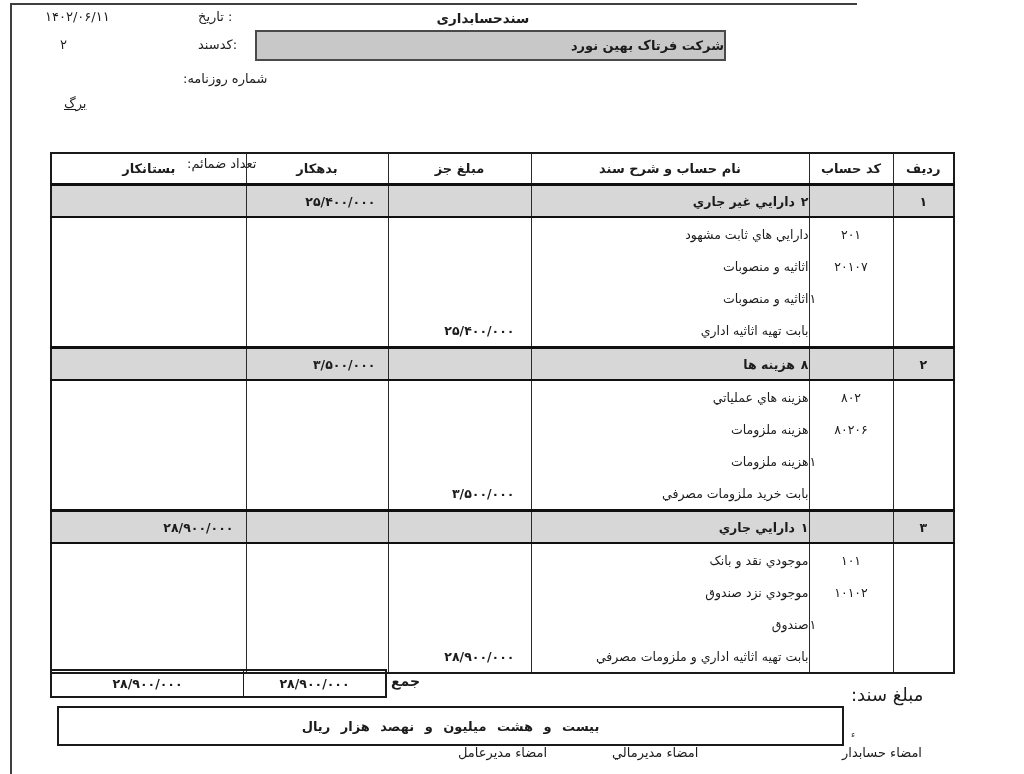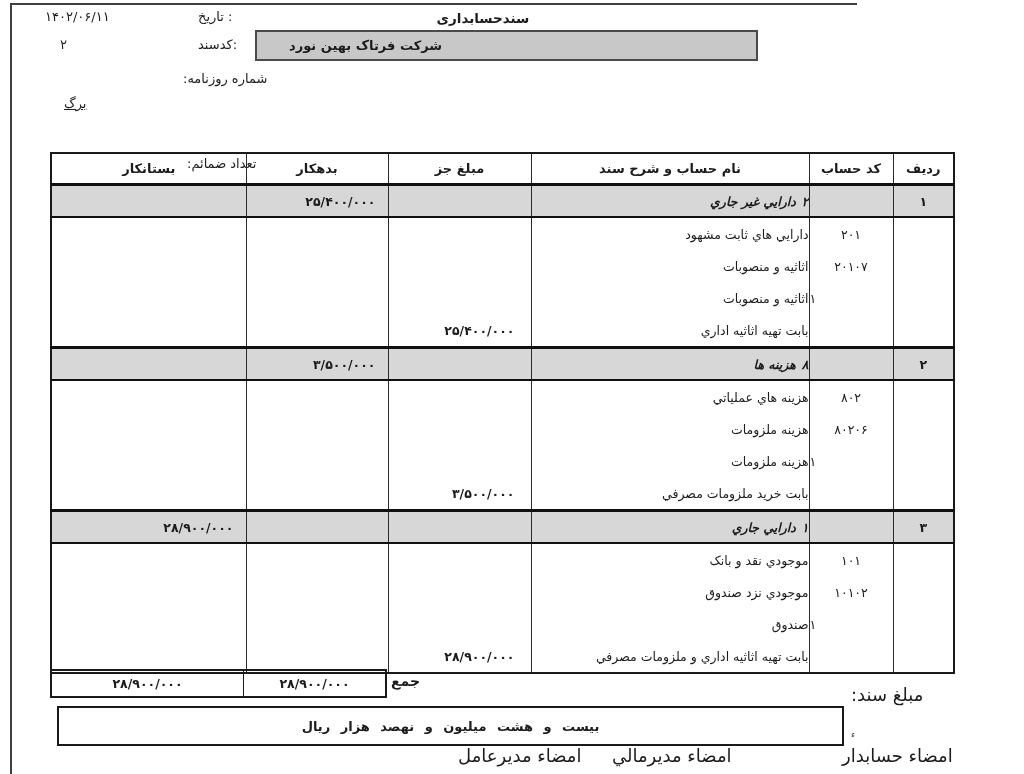--- a/index.html
+++ b/index.html
@@ -12,31 +12,31 @@
   .title{left:380px;top:10px;width:206px;text-align:center;font-size:13.5px;font-weight:bold;}
   .hlabel{font-size:13px;white-space:nowrap;}
   .date-label{left:198px;top:9px;}
   .date-value{left:45px;top:9px;font-size:13px;}
   .code-label{left:198px;top:37px;}
   .code-value{left:60px;top:37px;font-size:13px;}
   .journal-label{left:183px;top:71px;}
   .attach-label{left:187px;top:108px;margin-top:48px;}
   .attach-value{left:64px;top:96px;font-size:13px;text-decoration:underline;}
   .company-box{left:255px;top:30px;width:467px;height:27px;background:#c8c8c8;border:2px solid #4a4a4a;
-    display:flex;align-items:center;justify-content:flex-start;font-size:13px;font-weight:bold;padding-left:32px;}
+    display:flex;align-items:center;justify-content:flex-end;font-size:13px;font-weight:bold;}
   
   .tblwrap{left:50px;top:152px;}
   table.voucher{border-collapse:collapse;table-layout:fixed;width:903px;direction:rtl;border:2px solid #1a1a1a;}
   table.voucher td,table.voucher th{border-right:1px solid #2a2a2a;border-left:1px solid #2a2a2a;
     padding:0;vertical-align:middle;font-size:12.5px;overflow:hidden;white-space:nowrap;}
   table.voucher th{height:29px;text-align:center;font-weight:bold;font-size:13px;}
   tr.grow td{height:30px;background:#d7d7d7;border-top:3px solid #101010;border-bottom:2px solid #101010;font-weight:bold;}
   tr.drow td{height:32px;border-top:none;border-bottom:none;}
   .ctr{text-align:center;}
-  .gname{text-align:right;padding-left:2px;font-style:italic;}
+  .gname{text-align:right;padding-left:2px;}
   .gname .gc{margin-left:6px;}
   .amt{text-align:right;}
   .amt span{display:inline-block;padding-right:12px;font-weight:bold;}
   .part-amt{text-align:right;}
   .part-amt span{display:inline-block;padding-right:16px;font-weight:bold;}
   .lvl1{text-align:right;padding-left:2px;padding-right:60px;}
   .lvl2{text-align:right;padding-left:2px;padding-right:76px;}
   .lvl3{text-align:right;padding-left:2px;padding-right:74px;}
   .desc{text-align:right;padding-right:2px;}
   .code-l{text-align:left;padding-left:4px;}
@@ -45,21 +45,21 @@
   .totals-box .tcell{display:flex;align-items:center;justify-content:center;font-size:12.5px;font-weight:bold;}
   .totals-box .tdebit{width:142px;border-left:1px solid #1a1a1a;box-sizing:border-box;}
   .totals-box .tcredit{flex:1;}
   .sum-label{left:391px;top:673px;font-size:14px;font-weight:bold;}
   
   .amount-box{left:57px;top:706px;width:787px;height:40px;border:2px solid #1a1a1a;box-sizing:border-box;
     display:flex;align-items:center;justify-content:center;font-size:13px;font-weight:bold;word-spacing:6px;}
   .amount-label{left:851px;top:684px;font-size:18px;}
   .hamza-mark{left:851px;top:729px;font-size:9px;color:#333;}
   
-  .sig{top:745px;font-size:18px;white-space:nowrap;}
+  .sig{top:745px;font-size:13px;white-space:nowrap;}
   .sig-acct{left:842px;}
   .sig-fin{left:612px;}
   .sig-ceo{left:458px;}
 </style>
 </head>
 <body>
 
 <div class="abs frame-left"></div>
 <div class="abs frame-top"></div>
 

